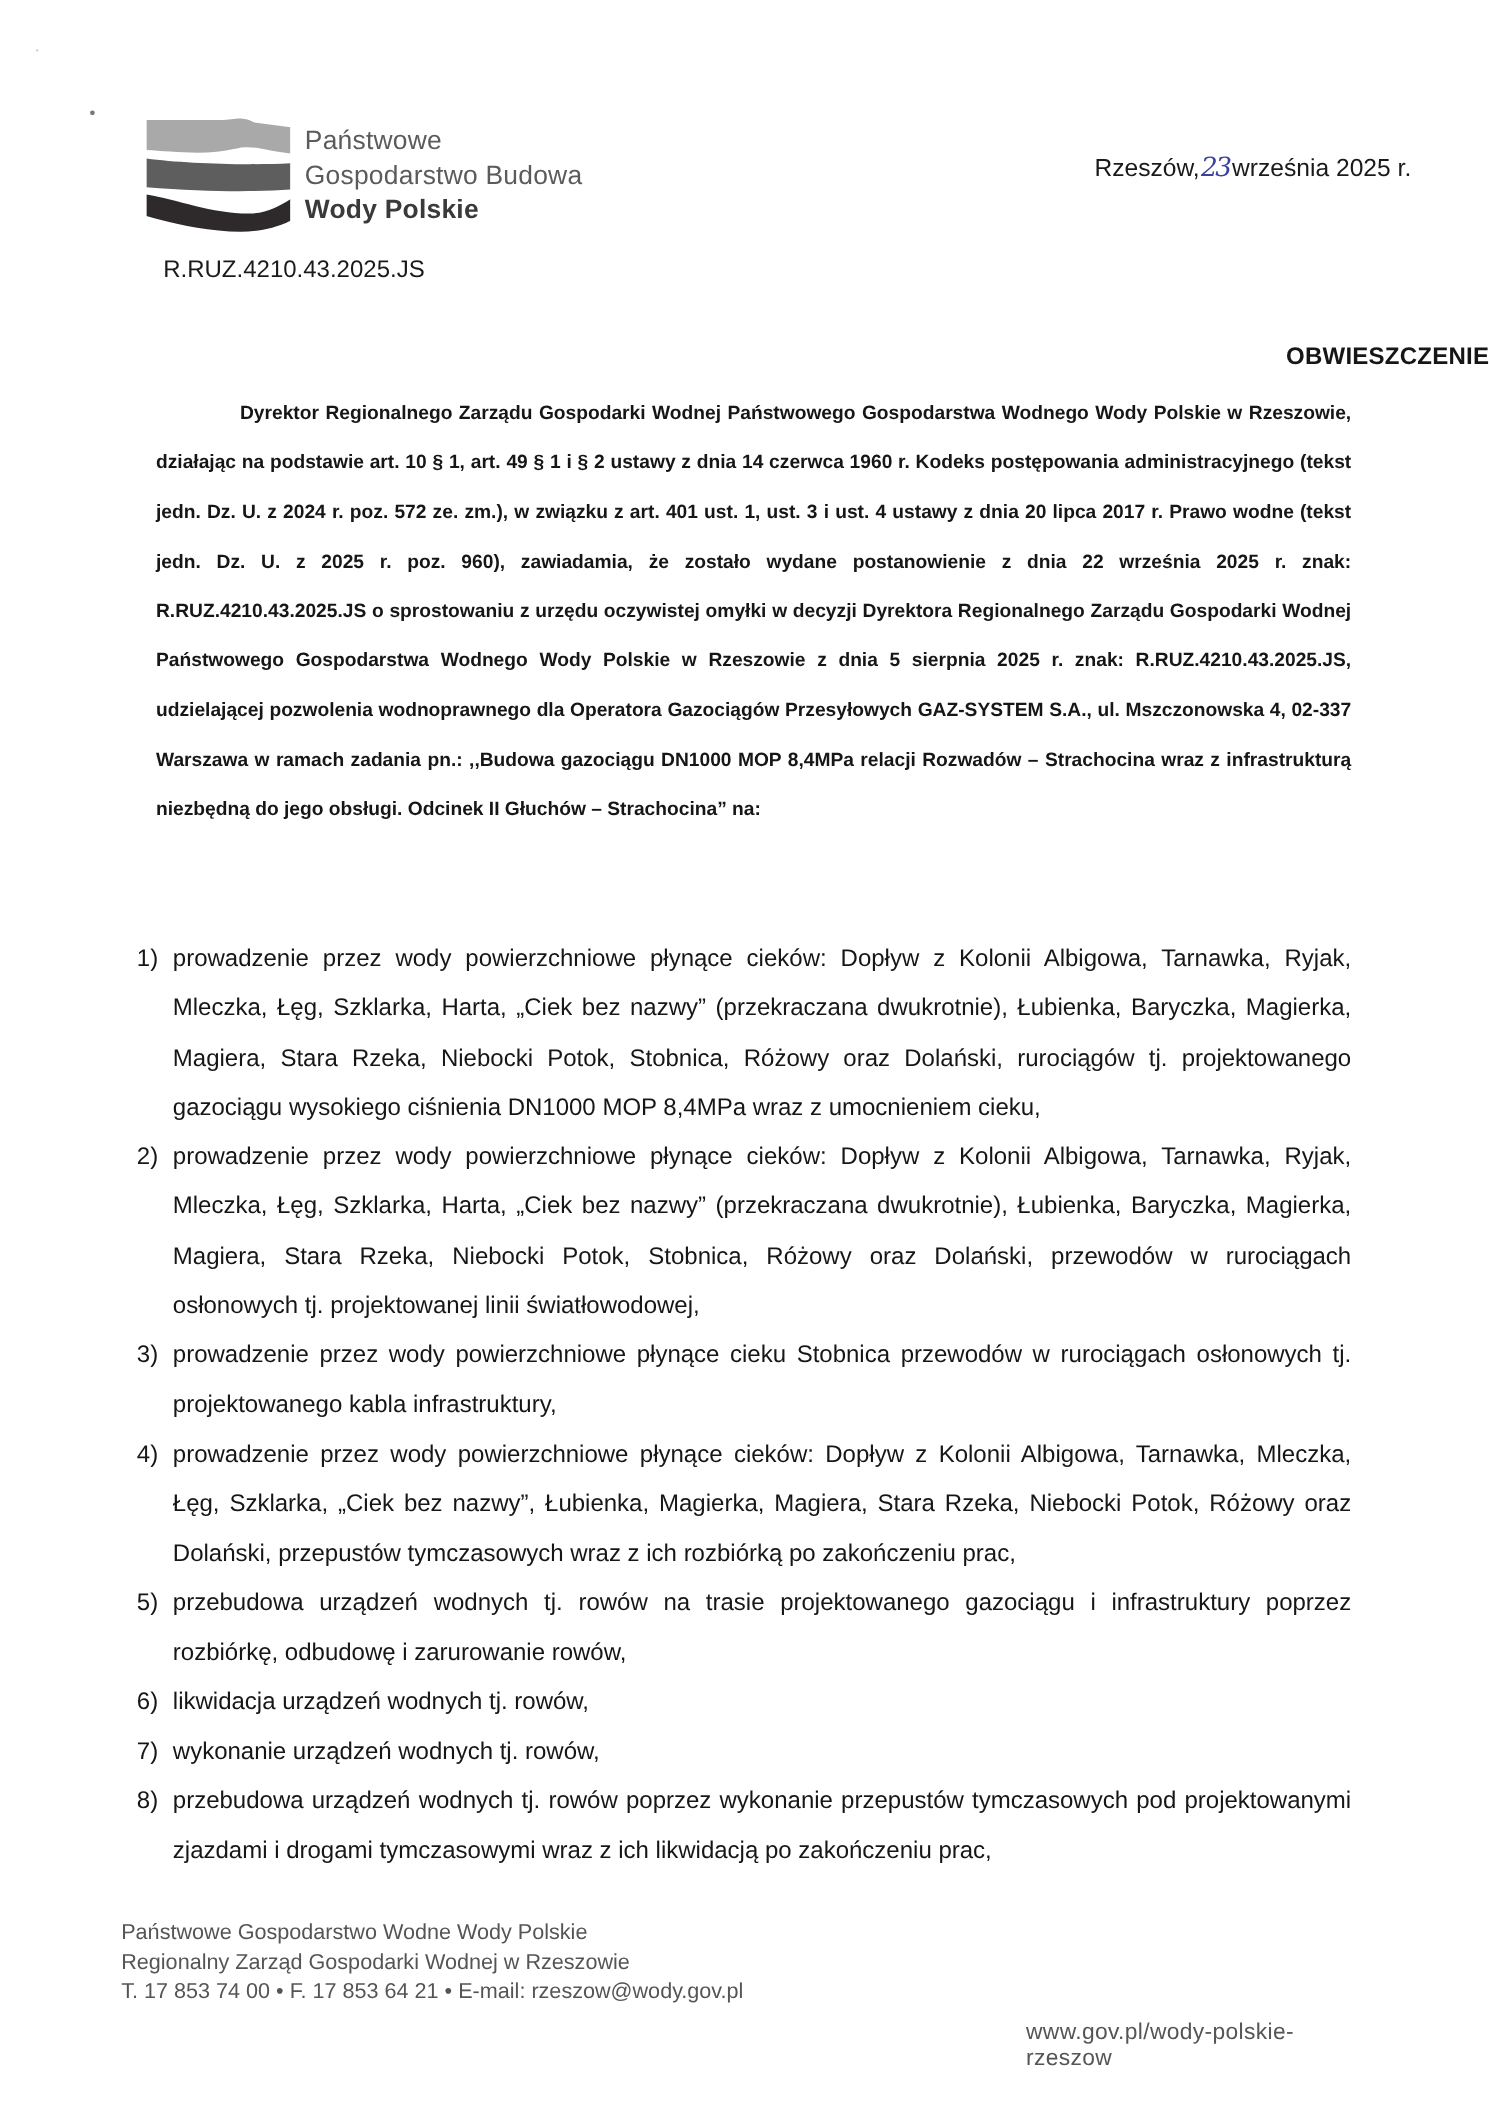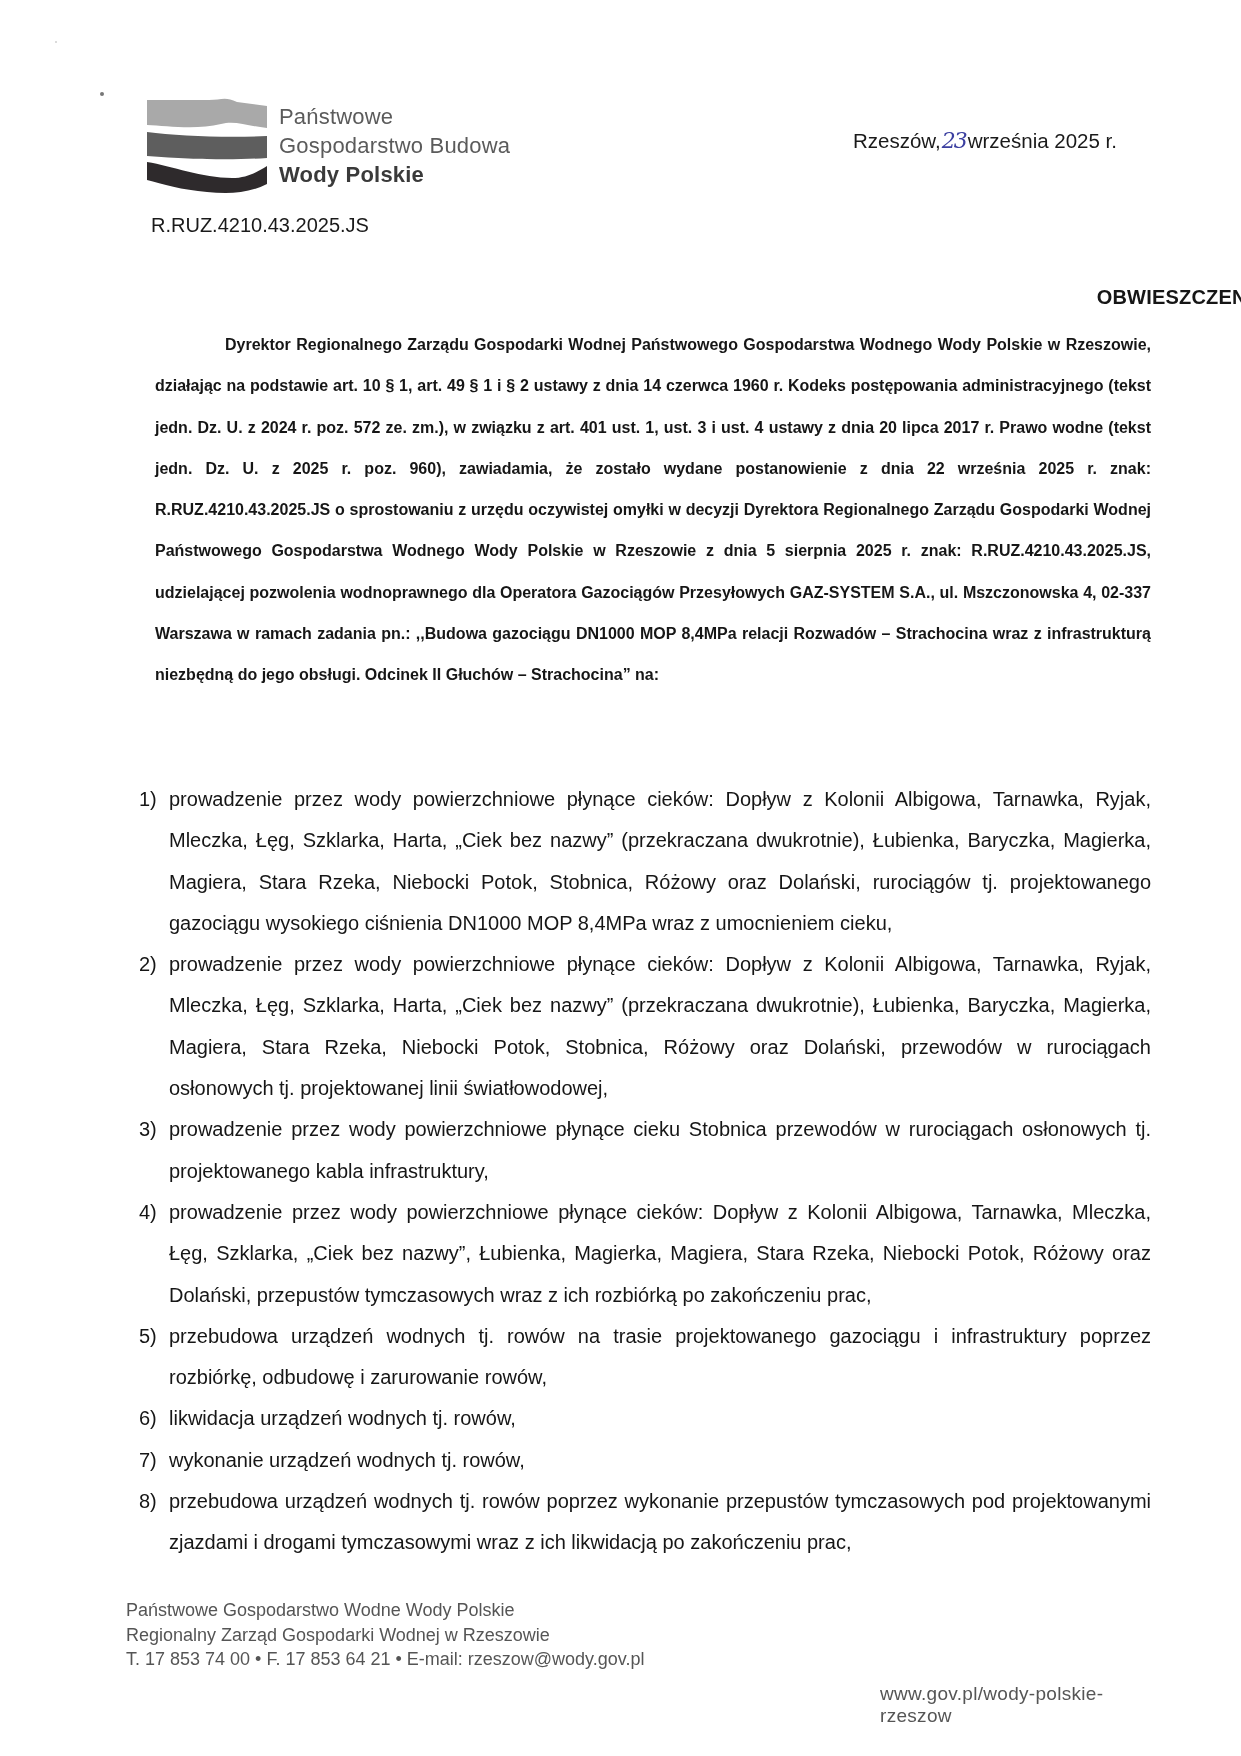--- a/index.html
+++ b/index.html
@@ -1,31 +1,31 @@
 <!DOCTYPE html>
 <html><head>
 <meta charset="utf-8">
 <style>
   html, body { margin: 0; padding: 0; background: #ffffff; }
   body { width: 1241px; height: 1756px; position: relative; overflow: hidden;
          font-family: "Liberation Sans", "DejaVu Sans", sans-serif; color: #161616; }
-  .page { position: absolute; left: 0; top: 0; width: 1108px; height: 1756px; margin-left: 25px; }
+  .page { position: absolute; left: 0; top: 0; width: 1108px; height: 1756px; }
 
   .speck1 { position: absolute; left: 30px; top: 41px; width: 2px; height: 2px; background: #cfcfcf; border-radius: 50%; }
   .speck2 { position: absolute; left: 75px; top: 92px; width: 4px; height: 4px; background: #777; border-radius: 50%; }
 
   .logo { position: absolute; left: 122px; top: 98px; width: 420px; height: 100px; }
   .logo-mark { position: absolute; left: 0; top: 0; width: 120px; height: 96px; }
   .logo-text { position: absolute; left: 132px; top: 4px; font-size: 22px; line-height: 29px; color: #5b5b5b; letter-spacing: 0.2px; }
   .logo-text .l3 { font-weight: bold; color: #3a3a3a; }
 
-  .date-line { position: absolute; left: 828px; top: 128px; font-size: 20.5px; color: #1a1a1a; white-space: nowrap; }
+  .date-line { position: absolute; left: 912px; top: 128px; font-size: 20.5px; color: #1a1a1a; white-space: nowrap; }
   .date-line .hand { font-family: "DejaVu Serif", serif; font-style: italic; color: #3b3fa0; font-size: 22px; letter-spacing: -2px; margin: 0 2px 0 1px; }
 
-  .ref { position: absolute; left: 126px; top: 214px; font-size: 20px; color: #1a1a1a; }
+  .ref { position: absolute; left: 136px; top: 214px; font-size: 20px; color: #1a1a1a; }
 
   .title { position: absolute; left: 0; width: 1241px; top: 286px; text-align: right; font-weight: bold; font-size: 20px; letter-spacing: 0.2px; }
 
   .body { position: absolute; left: 130px; top: 324px; width: 996px; font-size: 16px; line-height: 41.3px; text-align: justify; font-weight: bold; }
   .body p { margin: 0; text-indent: 70px; }
 
   .list { position: absolute; left: 114px; top: 779px; width: 1012px; font-size: 20px; line-height: 41.3px; margin: 0; padding: 0; list-style: none; }
   .list li { position: relative; padding-left: 30px; text-align: justify; }
   .list li .num { position: absolute; left: 0; top: 0; }
 

